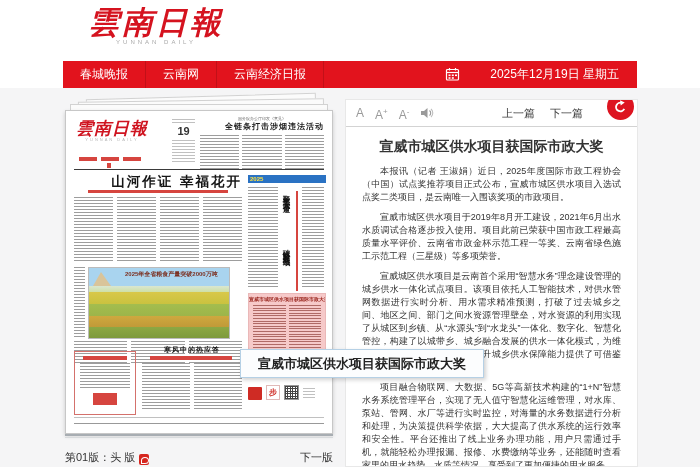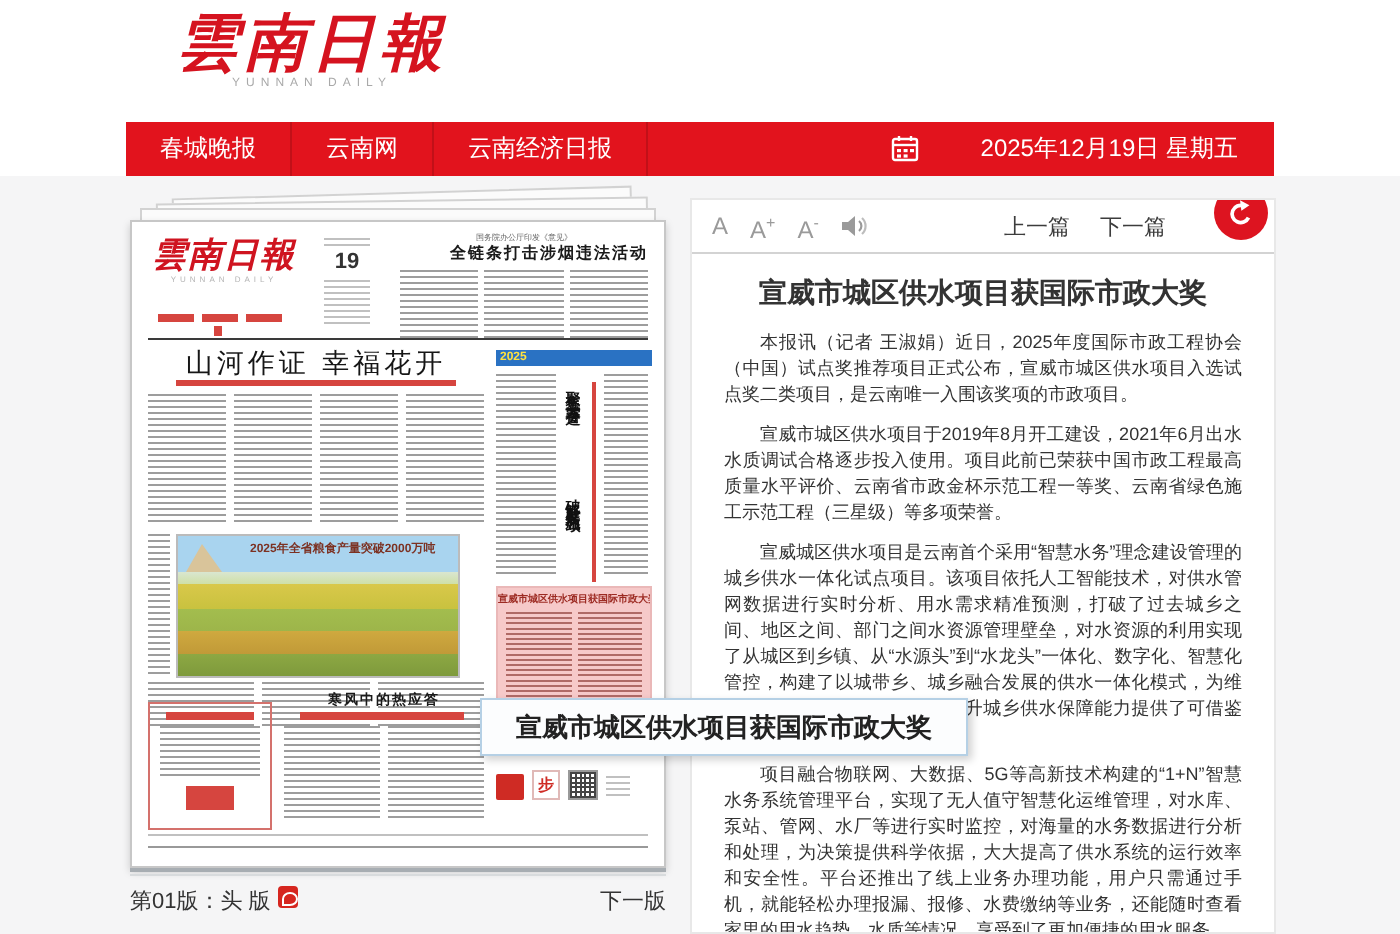--- a/index.html
+++ b/index.html
@@ -31,22 +31,22 @@
          box-shadow:0 2px 4px rgba(0,0,0,.18);font-family:"Liberation Sans",sans-serif;}
   .sheet-edge1{left:65px;top:434px;width:268px;height:2px;background:#a7adb2;}
   .sheet-edge2{left:65px;top:437px;width:268px;height:1px;background:#d8dbdd;}
   .np-mast{font-family:"DejaVu Serif",serif;font-style:italic;font-weight:bold;
            font-size:17px;color:#cf1420;letter-spacing:1px;line-height:1;}
   .np-mast-en{font-size:4px;color:#b5b5b5;letter-spacing:2px;text-align:center;}
   .tx{background:repeating-linear-gradient(to bottom,#9d9d9d 0,#9d9d9d 1px,transparent 1px,transparent 3px);}
   .txl{background:repeating-linear-gradient(to bottom,#c0c0c0 0,#c0c0c0 1px,transparent 1px,transparent 3px);}
   .rb{background:#d6453f;}
   .np-hr{background:#3a3a3a;height:1px;}
-  .np-h1{font-family:"DejaVu Serif",serif;font-weight:normal;font-size:13.5px;color:#161616;
-         letter-spacing:2px;text-align:center;white-space:nowrap;}
+  .np-h1{font-family:"DejaVu Serif",serif;font-weight:bold;font-size:13.5px;color:#161616;
+         letter-spacing:2px;text-align:right;white-space:nowrap;}
   .np-h2{font-weight:bold;font-size:8px;color:#1a1a1a;letter-spacing:1px;text-align:right;white-space:nowrap;}
   .np-kicker{font-size:4px;color:#666;text-align:center;white-space:nowrap;}
   .np-date{font-weight:bold;font-size:11px;color:#333;text-align:center;line-height:1;}
   .vtext{writing-mode:vertical-rl;font-weight:bold;font-size:7.5px;color:#111;letter-spacing:2px;line-height:1.2;}
   .banner{background:#2a72c3;color:#fff;font-size:5px;line-height:8px;padding-left:2px;white-space:nowrap;overflow:hidden;}
   .banner b{color:#ffe23e;font-size:6px;}
   .photo{background:linear-gradient(to bottom,#a9d4ef 0%,#a9d4ef 26%,#d9e6cf 26%,#cfe0a8 34%,
           #d9c84a 34%,#c9c23f 52%,#a3bd4e 52%,#9db54a 68%,#cfa93f 68%,#c19a38 84%,#8da843 84%,#7e9a3c 100%);
          border:1px solid #bbb;}
   .photo-h{position:absolute;top:2px;left:36px;right:2px;font-size:6px;font-weight:bold;color:#7c3122;white-space:nowrap;overflow:hidden;}
@@ -80,21 +80,21 @@
   .content{padding:9px 16px 0;}
   .a-title{font-size:14px;font-weight:bold;color:#333;text-align:center;margin:2px 0 9px;}
   .a-p{font-size:9px;line-height:13px;color:#333;text-align:justify;text-indent:2em;margin:0 0 7px;}
 
   
   .tooltip{left:240px;top:349px;width:242px;height:27px;background:#fcfdfe;border:1px solid #b5d0e5;
            box-shadow:2px 2px 4px rgba(0,0,0,.18);font-size:13px;font-weight:bold;color:#222;
            text-align:center;line-height:27px;z-index:20;white-space:nowrap;}
 
   
-  .pager{left:65px;top:443px;width:268px;height:22px;display:flex;align-items:flex-start;
+  .pager{left:65px;top:443px;width:268px;height:22px;display:flex;align-items:flex-end;
          font-size:11px;color:#333;}
   .pager .right{margin-left:auto;cursor:pointer;}
   .pdf{display:inline-block;width:10px;height:11px;background:#d6261f;border-radius:2px;
        margin-left:4px;vertical-align:-2px;position:relative;}
   .pdf:after{content:"";position:absolute;left:2px;top:3px;width:6px;height:5px;
              border:1px solid #fff;border-radius:50% 50% 50% 0;}
 </style>
 </head>
 <body>
 
@@ -136,21 +136,21 @@
 
     <div class="abs" style="left:10px;top:9px;">
       <div class="np-mast">雲南日報</div>
       <div class="np-mast-en">YUNNAN DAILY</div>
     </div>
     <div class="abs rb" style="left:13px;top:46px;width:18px;height:4px;"></div>
     <div class="abs rb" style="left:35px;top:46px;width:18px;height:4px;"></div>
     <div class="abs rb" style="left:57px;top:46px;width:18px;height:4px;"></div>
     <div class="abs rb" style="left:41px;top:52px;width:4px;height:5px;"></div>
 
-    <div class="abs" style="left:96px;top:8px;width:23px;">
+    <div class="abs" style="left:106px;top:8px;width:23px;">
       <div class="txl" style="height:5px;margin-bottom:2px;"></div>
       <div class="np-date">19</div>
       <div class="txl" style="height:22px;margin-top:3px;"></div>
     </div>
 
     <div class="abs" style="left:134px;top:5px;width:124px;">
       <div class="np-kicker">国务院办公厅印发《意见》</div>
       <div class="np-h2">全链条打击涉烟违法活动</div>
       <div style="display:flex;gap:3px;margin-top:3px;">
         <div class="tx" style="flex:1;height:34px;"></div>

